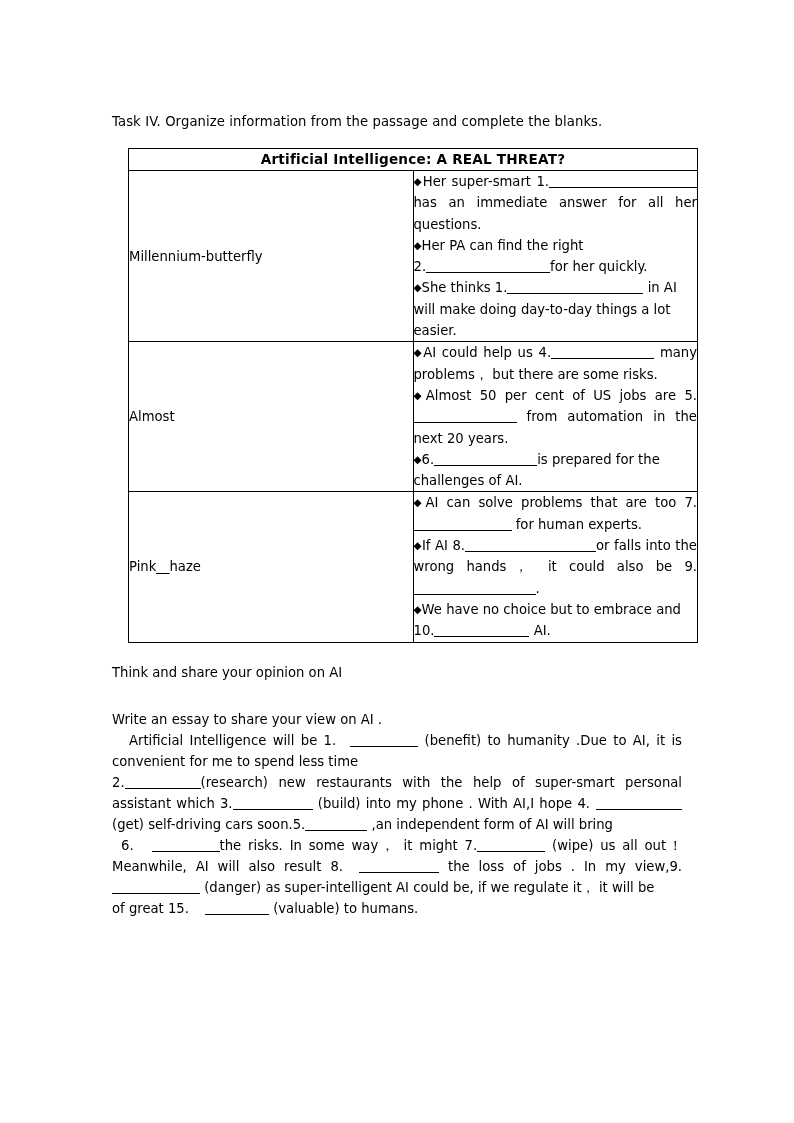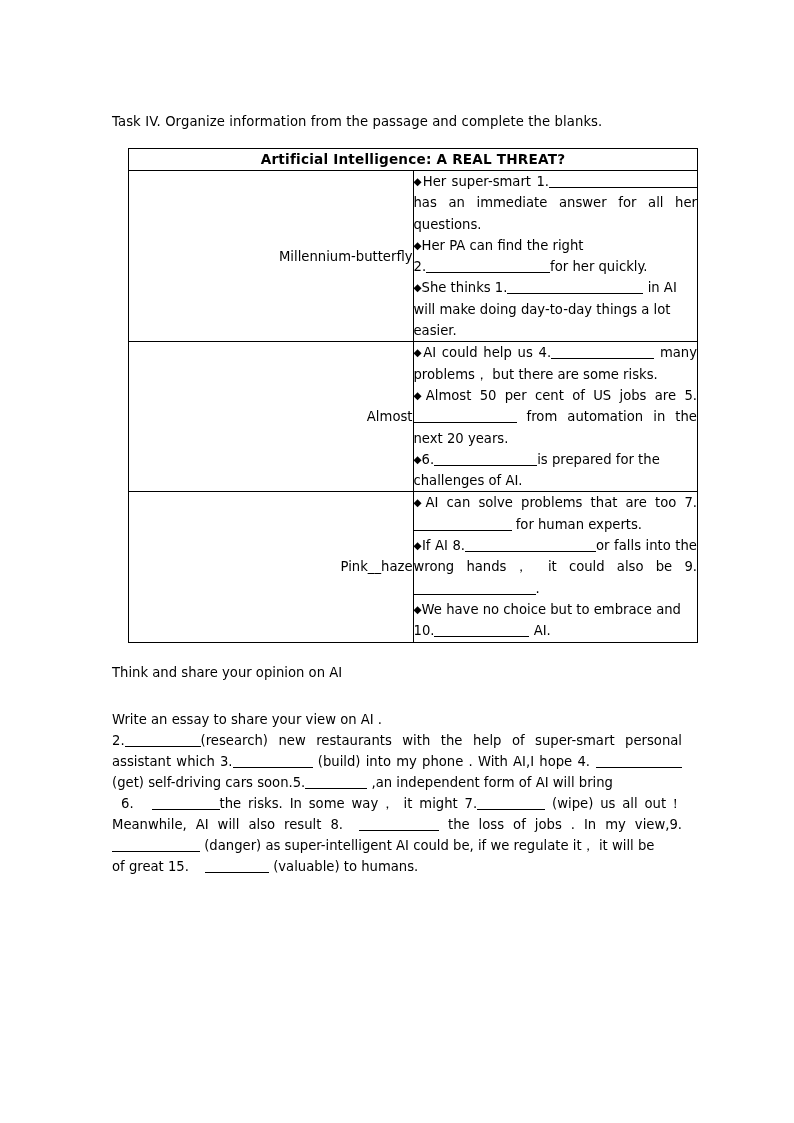--- a/index.html
+++ b/index.html
@@ -54,21 +54,21 @@
   th.tbl-head {
     text-align: center;
     font-weight: bold;
     font-size: 13.6px;
     line-height: 21px;
     padding: 2px 0 3px 0;
     letter-spacing: 0.2px;
   }
   td.name-cell {
     width: 150px;
-    text-align: right;
+    text-align: left;
     font-size: 13.2px;
     line-height: 19px;
     padding: 2px 4px;
   }
   td.points-cell {
     padding: 3px 5px 4px 5px;
     font-size: 13.2px;
     line-height: 21.3px;
   }
   .pt {
@@ -165,20 +165,21 @@
         </tbody>
     </table>
 
     <div class="sec-step3">
       <div class="plain-line">Think and share your opinion on AI</div>
     </div>
 
     <div class="sec-step4">
       <div class="plain-line">Write an essay to share your view on AI .</div>
       <div class="essay" id="essay-body">
+          <p><span class="indent"></span><span>Artificial  Intelligence will be 1.</span><span class="gap" style="width: 14px;"></span><span class="blank" style="width: 68px;"></span><span> (benefit) to humanity .Due to AI, it is convenient for me to spend less time</span></p>
           <p><span>2.</span><span class="blank" style="width: 76px;"></span><span>(research)  new  restaurants with  the  help  of  super-smart  personal assistant which  3.</span><span class="blank" style="width: 80px;"></span><span> (build) into my phone . With AI,I hope 4.</span><span class="gap" style="width: 6px;"></span><span class="blank" style="width: 86px;"></span><span>(get) self-driving cars soon.5.</span><span class="blank" style="width: 62px;"></span><span>  ,an independent form of AI will bring</span></p>
           <p><span class="indent-sm"></span><span>6.</span><span class="gap" style="width: 18px;"></span><span class="blank" style="width: 68px;"></span><span>the risks. In some way， it might 7.</span><span class="blank" style="width: 68px;"></span><span>  (wipe) us all out！ Meanwhile,  AI  will  also  result 8.</span><span class="gap" style="width: 16px;"></span><span class="blank" style="width: 80px;"></span><span>  the  loss  of  jobs .  In  my  view,9.</span><span class="blank" style="width: 88px;"></span><span>  (danger) as super-intelligent AI could be, if we regulate it， it will be</span></p>
           <p class="lastline"><span>of great 15.</span><span class="gap" style="width: 16px;"></span><span class="blank" style="width: 64px;"></span><span> (valuable) to humans.</span></p>
         </div>
     </div>
 
   </div>
 </div>
 
 </body></html>

